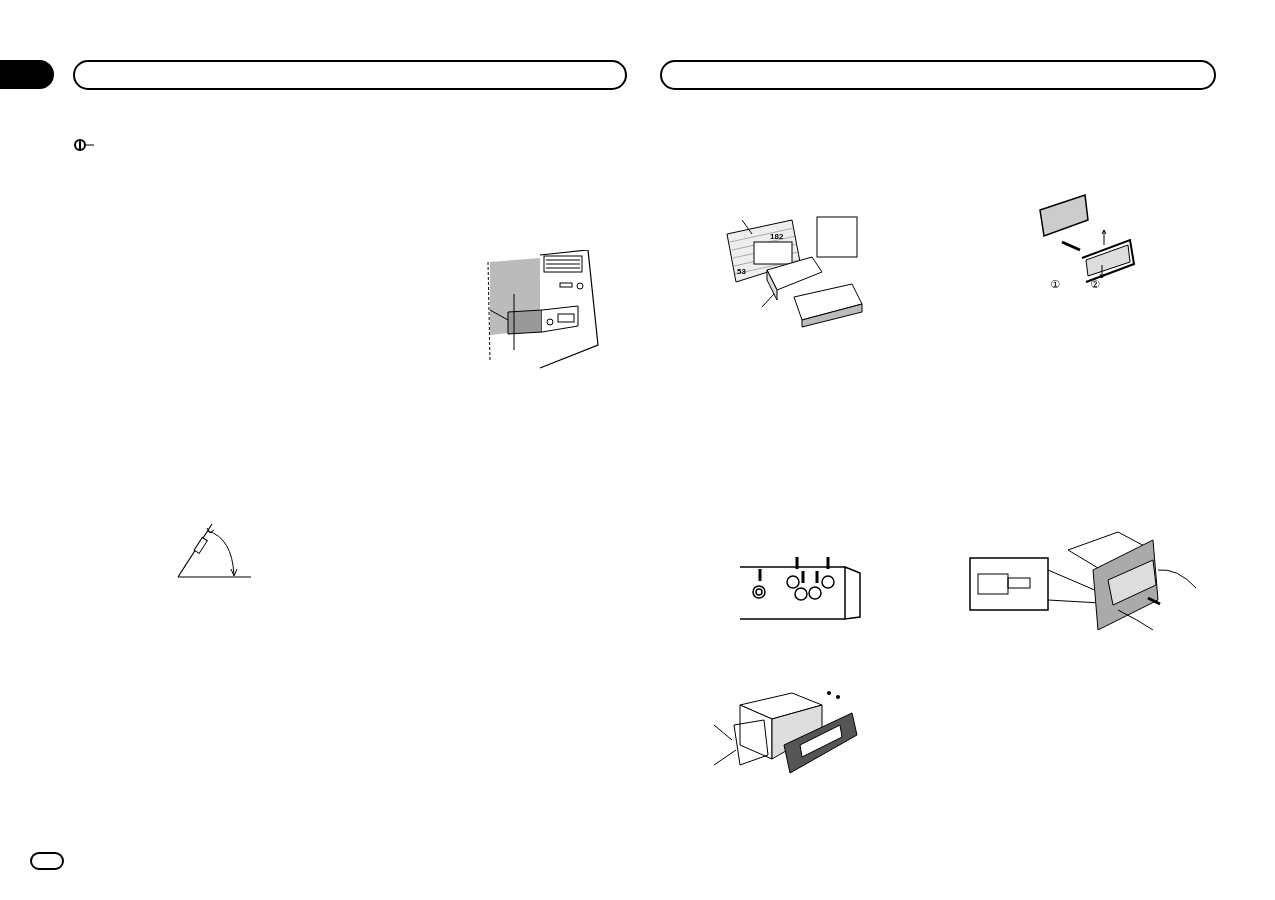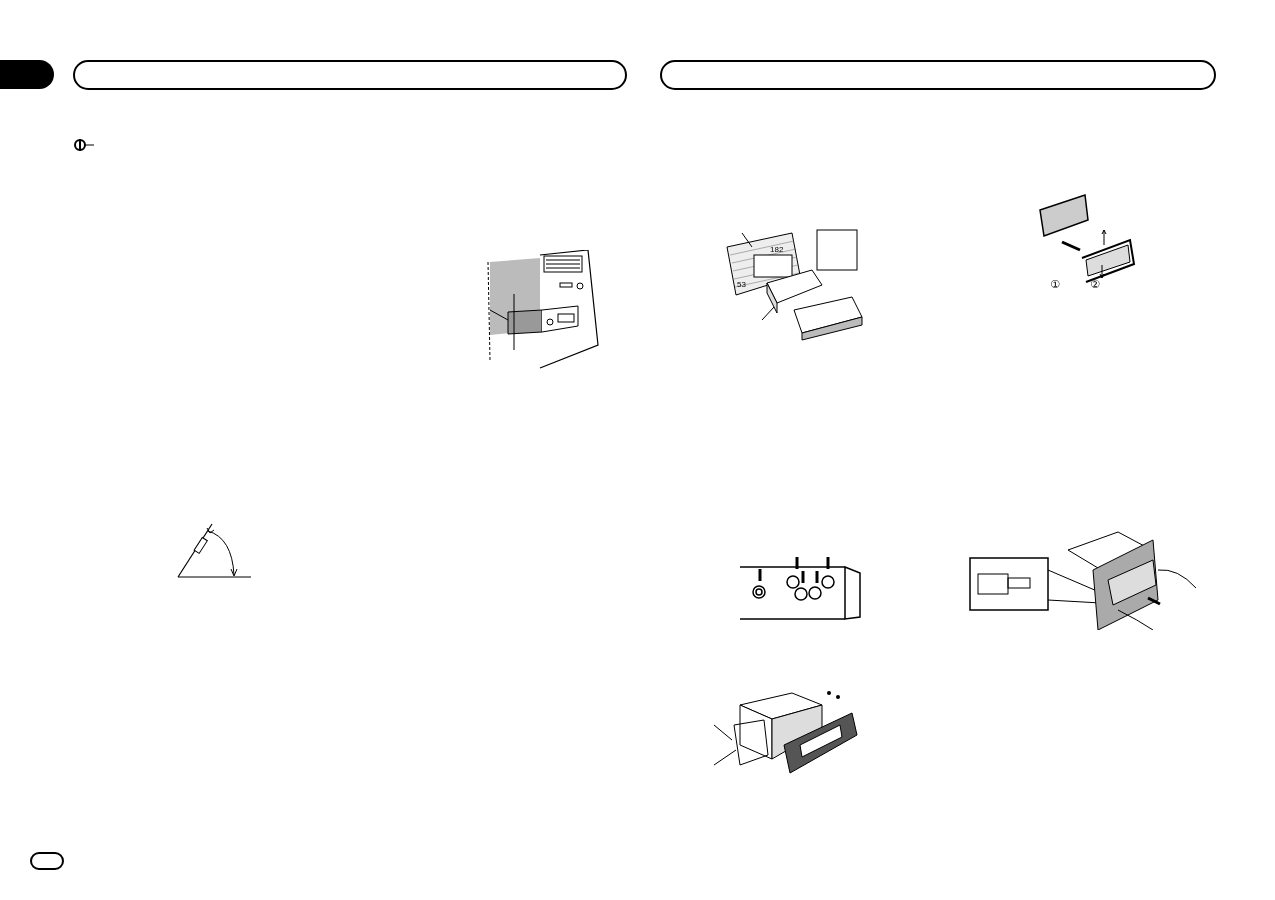--- a/index.html
+++ b/index.html
@@ -56,21 +56,21 @@
   <svg width="80" height="60" viewBox="0 0 80 60">
     <line x1="2" y1="57" x2="75" y2="57" stroke="#000" stroke-width="1.2"></line>
     <line x1="2" y1="57" x2="36" y2="4" stroke="#000" stroke-width="1.2"></line>
     <rect x="22" y="18" width="6" height="15" transform="rotate(33 25 25)" fill="#fff" stroke="#000"></rect>
     <path d="M32 11 Q56 18 58 55" fill="none" stroke="#000"></path>
     <path d="M55 49 L58 56 L61 49" fill="none" stroke="#000"></path>
     <path d="M31 8 L34 13 L38 10" fill="none" stroke="#000"></path>
   </svg>
 </div>
 
-<div class="abs" style="left:722px;top:225px;">
+<div class="abs" style="left:722px;top:212px;font-weight:bold;">
   <svg width="160" height="125" viewBox="0 0 160 125">
     <path d="M5 22 L70 8 L78 50 L14 70 Z" fill="#eee" stroke="#000"></path>
     <g stroke="#666" stroke-width="0.5">
         <line x1="8" y1="30" x2="72" y2="16"></line>
         <line x1="10" y1="38" x2="74" y2="24"></line>
         <line x1="11" y1="46" x2="75" y2="32"></line>
         <line x1="12" y1="54" x2="76" y2="40"></line>
         <line x1="13" y1="62" x2="77" y2="48"></line>
       </g>
     <rect x="32" y="30" width="38" height="22" fill="#fff" stroke="#000"></rect>

